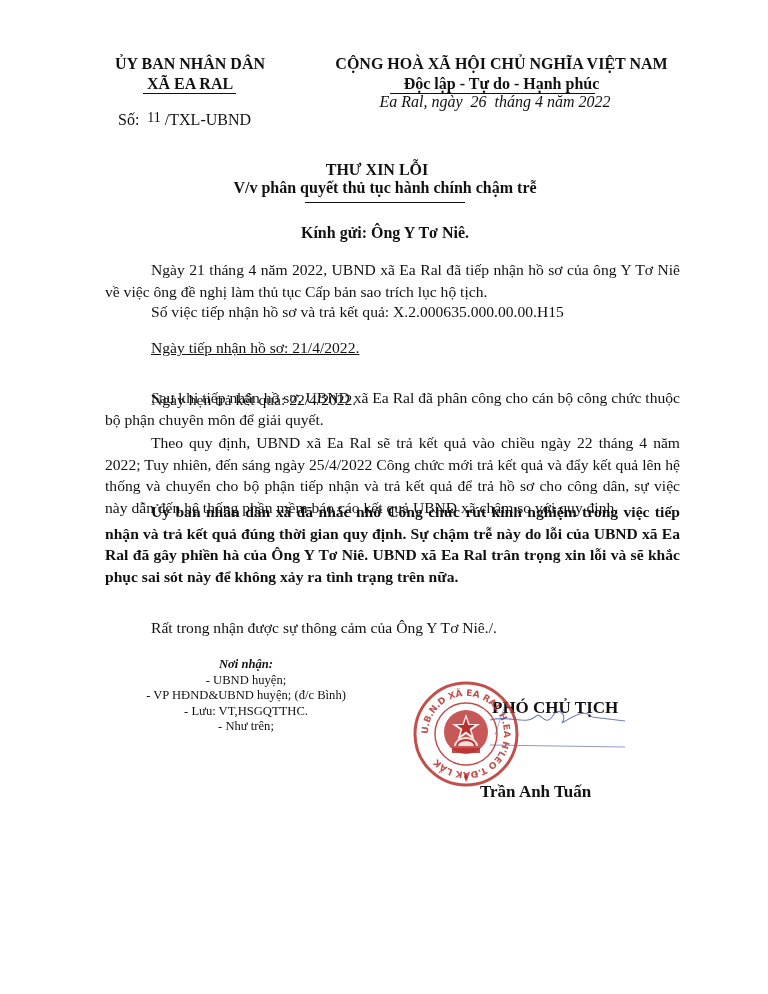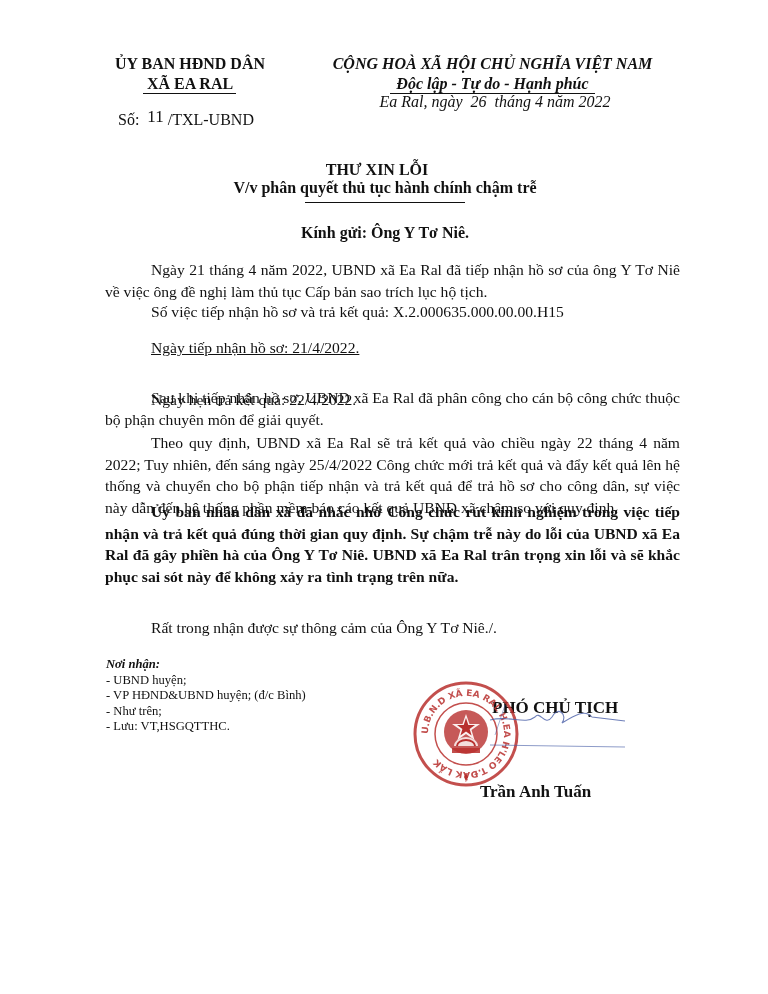--- a/index.html
+++ b/index.html
@@ -13,31 +13,31 @@
     .rule { position:absolute; height:1px; background:#111; }
     .para { position:absolute; left:105px; width:575px; font-size:15.6px; line-height:21.5px; text-align:justify; }
     .para.ind { text-indent:46px; }
     .recv { font-size:12.6px; line-height:15.5px; }
     .seal { position:absolute; left:412px; top:680px; width:108px; height:108px; }
   </style>
 </head>
 <body>
 
 <div class="abs hdr b c" style="left:95px; top:54px; width:190px;">
-  <div>ỦY BAN HĐND DÂN</div>
+  <div>ỦY BAN NHÂN DÂN</div>
   <div>XÃ EA RAL</div>
 </div>
 <div class="rule" style="left:143px; top:93px; width:93px;"></div>
 
 <div class="abs" style="left:118px; top:110px; font-size:16px; line-height:20px;">
   <span>Số:</span>
-  <span style="font-size:17px; position:relative; top:-3px; margin:0 4px;">11</span><span>/TXL-UBND</span>
+  <span style="font-size:14px; position:relative; top:-3px; margin:0 4px;">11</span><span>/TXL-UBND</span>
 </div>
 
-<div class="abs hdr b c" style="left:305px; top:54px; width:375px;font-style:italic;">
+<div class="abs hdr b c" style="left:314px; top:54px; width:375px;">
   <div>CỘNG HOÀ XÃ HỘI CHỦ NGHĨA VIỆT NAM</div>
   <div>Độc lập - Tự do - Hạnh phúc</div>
 </div>
 <div class="rule" style="left:390px; top:93px; width:205px;"></div>
 
 <div class="abs i c" style="left:330px; top:92px; width:330px; font-size:16px; line-height:20px; white-space:pre;">Ea Ral, ngày  26  tháng 4 năm 2022</div>
 
 <div class="abs b c" style="left:192px; top:160px; width:370px; font-size:16px; line-height:20px;">THƯ XIN LỖI</div>
 <div class="abs b c" style="left:200px; top:178px; width:370px; font-size:16px; line-height:20px;">V/v phân quyết thủ tục hành chính chậm trễ</div>
 <div class="rule" style="left:305px; top:202px; width:160px;"></div>
@@ -46,26 +46,26 @@
 
 <div class="para ind" style="top:259px;">Ngày 21 tháng 4 năm 2022, UBND xã Ea Ral đã tiếp nhận hồ sơ của ông Y Tơ Niê về việc ông đề nghị làm thủ tục Cấp bản sao trích lục hộ tịch.</div>
 <div class="para ind" style="top:301px;">Số việc tiếp nhận hồ sơ và trả kết quả: X.2.000635.000.00.00.H15</div>
 <div class="para ind" style="top:337px;text-decoration:underline;">Ngày tiếp nhận hồ sơ: 21/4/2022.</div>
 <div class="para ind" style="top:362px;margin-top:27px;">Ngày hẹn trả kết quả: 22/4/2022.</div>
 <div class="para ind" style="top:387px;">Sau khi tiếp nhận hồ sơ, UBND xã Ea Ral đã phân công cho cán bộ công chức thuộc bộ phận chuyên môn để giải quyết.</div>
 <div class="para ind" style="top:432px;">Theo quy định, UBND xã Ea Ral sẽ trả kết quả vào chiều ngày 22 tháng 4 năm 2022; Tuy nhiên, đến sáng ngày 25/4/2022 Công chức mới trả kết quả và đẩy kết quả lên hệ thống và chuyển cho bộ phận tiếp nhận và trả kết quả để trả hồ sơ cho công dân, sự việc này dẫn đến hệ thống phần mềm báo cáo kết quả UBND xã chậm so với quy định.</div>
 <div class="para ind" style="top:501px;font-weight:bold;">Ủy ban nhân dân xã đã nhắc nhở Công chức rút kinh nghiệm trong việc tiếp nhận và trả kết quả đúng thời gian quy định. Sự chậm trễ này do lỗi của UBND xã Ea Ral đã gây phiền hà của Ông Y Tơ Niê. UBND xã Ea Ral trân trọng xin lỗi và sẽ khắc phục sai sót này để không xảy ra tình trạng trên nữa.</div>
 <div class="para ind" style="top:617px;">Rất trong nhận được sự thông cảm của Ông Y Tơ Niê./.</div>
 
-<div class="abs recv" style="left:106px; top:657px; width:280px;">
+<div class="abs recv" style="left:106px; top:657px; width:280px;text-align:center;">
   <div class="b i">Nơi nhận:</div>
   <div>- UBND huyện;</div>
   <div>- VP HĐND&amp;UBND huyện; (đ/c Bình)</div>
+  <div>- Lưu: VT,HSGQTTHC.</div>
   <div>- Như trên;</div>
-  <div>- Lưu: VT,HSGQTTHC.</div>
 </div>
 
 <div class="abs b" style="left:492px; top:660px; font-size:17px; line-height:20px;margin-top:38px;">PHÓ CHỦ TỊCH</div>
 
 <div class="seal">
   <svg width="108" height="108" viewBox="0 0 108 108">
     <defs>
       <path id="sealArc" d="M 16 54 A 38 38 0 1 1 92 54 A 38 38 0 1 1 16 54"></path>
     </defs>
     <circle cx="54" cy="54" r="51" fill="none" stroke="#b8302e" stroke-width="3" opacity="0.85"></circle>

